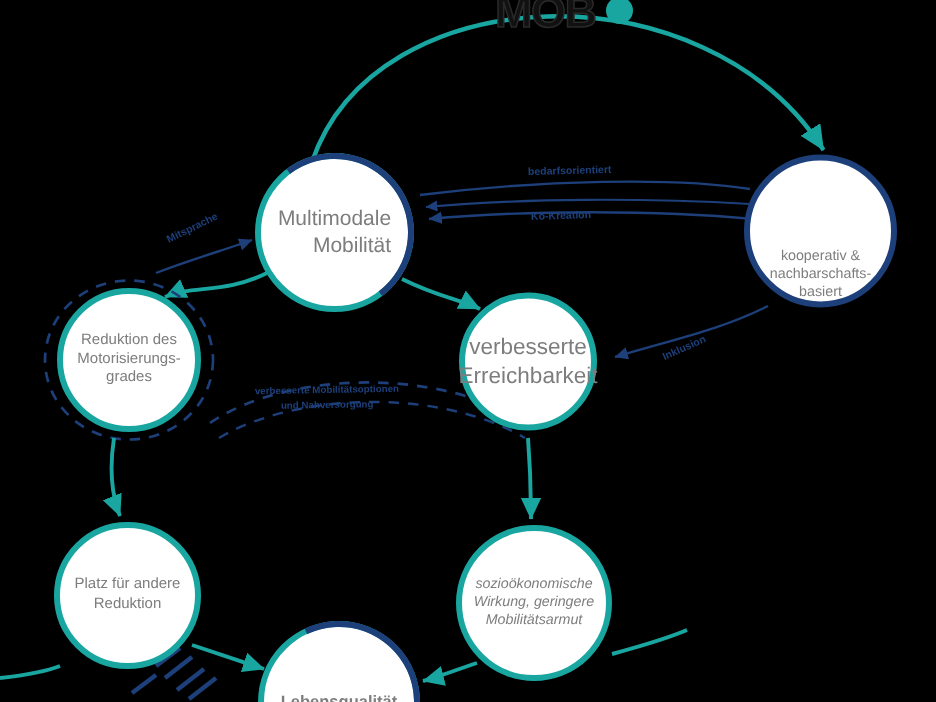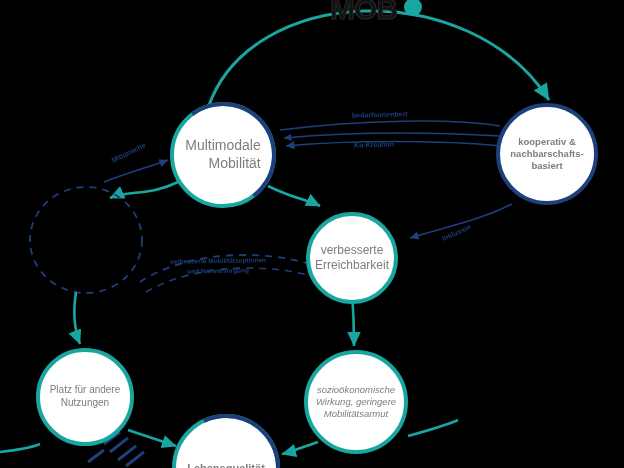--- a/index.html
+++ b/index.html
@@ -58,29 +58,29 @@
   .node-split-b::after {
     transform: rotate(20deg);
   }
 
   #node-multimodale {
     left: 170px; top: 102px; width: 106px; height: 106px;
     font-size: 14px; font-weight: normal; text-align: right;
   }
   #node-kooperativ {
     left: 496px; top: 103px; width: 102px; height: 102px;
-    font-size: 9.5px; font-weight: bold;
+    font-size: 9.5px; font-weight: normal; align-items: flex-end;
   }
   #node-reduktion {
     left: 38px; top: 192px; width: 96px; height: 96px;
     font-size: 10px;
   }
   #node-erreichbarkeit {
-    left: 306px; top: 212px; width: 92px; height: 92px;
-    font-size: 12px;
+    left: 306px; top: 195px; width: 92px; height: 92px;
+    font-size: 15px;
   }
   #node-platz {
     left: 36px; top: 348px; width: 98px; height: 98px;
     font-size: 10px;
   }
   #node-sozio {
     left: 304px; top: 350px; width: 104px; height: 104px;
     font-size: 9.5px;
     font-style: italic;
   }
@@ -205,29 +205,34 @@
     <span class="node-label">Multimodale
 Mobilität</span>
   </div>
 
   <div class="node node-navy" id="node-kooperativ">
     <span class="node-label">kooperativ &amp;
 nachbarschafts-
 basiert</span>
   </div>
 
+  <div class="node node-teal" id="node-reduktion">
+    <span class="node-label">Reduktion des
+Motorisierungs-
+grades</span>
+  </div>
 
   <div class="node node-teal" id="node-erreichbarkeit">
     <span class="node-label">verbesserte
 Erreichbarkeit</span>
   </div>
 
   <div class="node node-teal" id="node-platz">
     <span class="node-label">Platz für andere
-Nutzungen</span>
+Reduktion</span>
   </div>
 
   <div class="node node-teal" id="node-sozio">
     <span class="node-label">sozioökonomische
 Wirkung, geringere
 Mobilitätsarmut</span>
   </div>
 
   <div class="node node-split node-split-b" id="node-lebensqualitaet">
     <span class="node-label">Lebensqualität</span>

